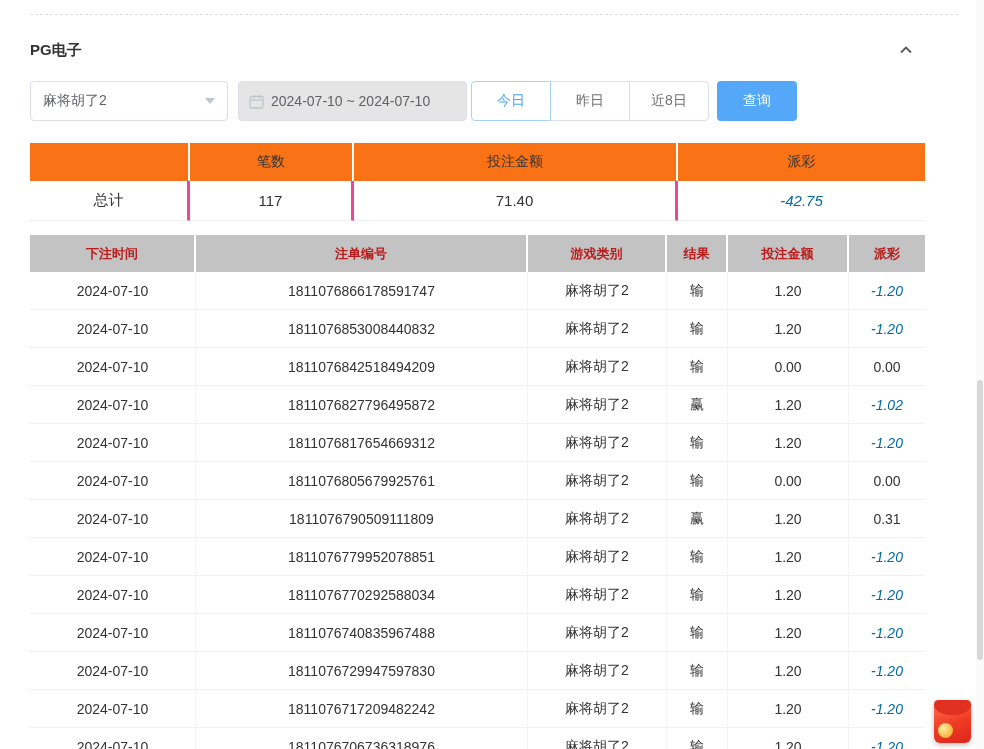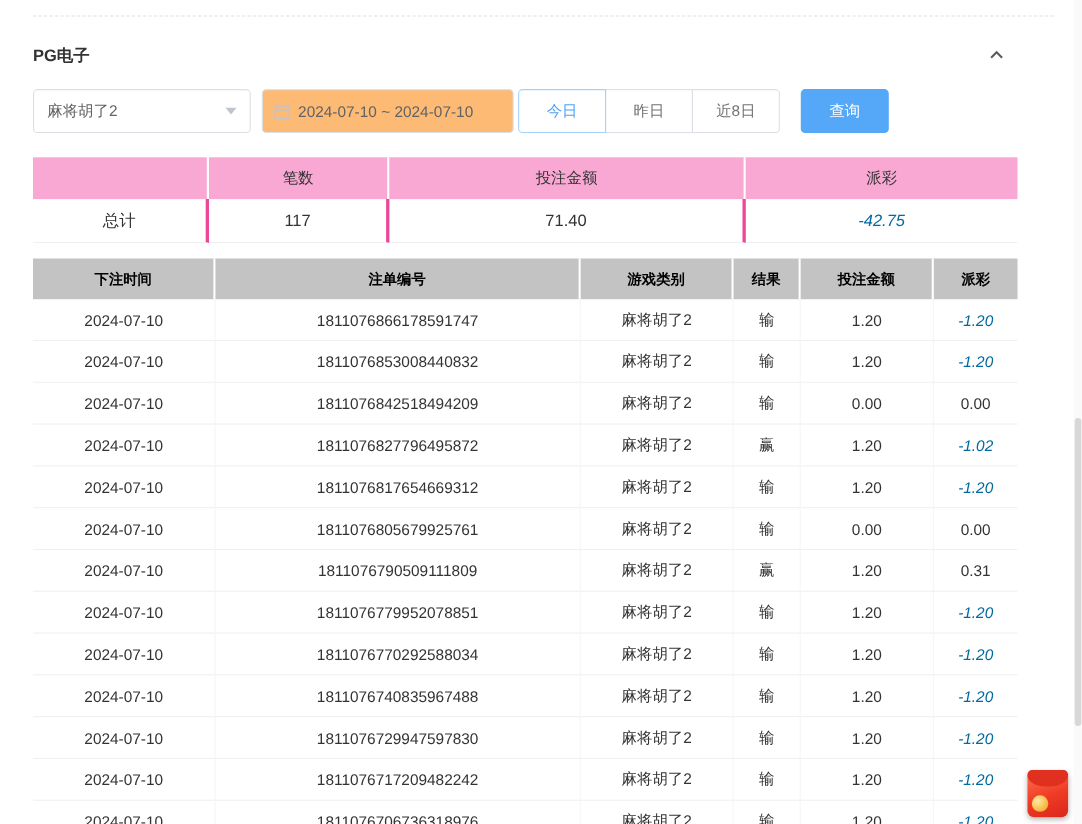--- a/index.html
+++ b/index.html
@@ -13,43 +13,43 @@
                     display:flex; justify-content:space-between; align-items:center; }
   .section-title { font-size:15px; font-weight:bold; color:#333; }
   .collapse-btn { width:20px; height:20px; cursor:pointer; display:flex; align-items:center; justify-content:center; }
 
   .filter-row { position:absolute; top:81px; left:30px; height:40px; display:flex; align-items:stretch; }
   .select-box { width:198px; border:1px solid #dcdfe6; border-radius:4px; background:#fff;
                 display:flex; align-items:center; justify-content:space-between;
                 padding:0 12px; font-size:14px; color:#606266; cursor:pointer; }
   .caret-down { width:0; height:0; border-left:5px solid transparent; border-right:5px solid transparent;
                 border-top:6px solid #c0c4cc; }
-  .date-box { margin-left:10px; width:229px; border:1px solid #dcdfe6; border-radius:4px; background:#fdba74;
+  .date-box { margin-left:10px; width:229px; border:1px solid #dcdfe6; border-radius:4px; background:#e5e5e5;
               display:flex; align-items:center; gap:7px; padding:0 10px; font-size:14px; color:#606266; cursor:pointer; }
   .quick-group { display:flex; margin-left:4px; }
   .quick-btn { width:80px; background:#fff; border:1px solid #dcdfe6; font-size:14px; color:#737373;
                cursor:pointer; margin-left:-1px; font-family:inherit; }
   .quick-btn:first-child { margin-left:0; border-radius:4px 0 0 4px; }
   .quick-btn:last-child { border-radius:0 4px 4px 0; }
   .quick-btn.active { color:#4ea3f5; border-color:#a5d2fb; position:relative; z-index:1; }
-  .query-btn { margin-left:19px; width:80px; background:#54a8f7; border:none; border-radius:4px;
+  .query-btn { margin-left:8px; width:80px; background:#54a8f7; border:none; border-radius:4px;
                color:#fff; font-size:14px; cursor:pointer; font-family:inherit; }
 
   table { border-collapse:separate; border-spacing:0; table-layout:fixed; }
 
   .summary-table { position:absolute; top:143px; left:30px; width:895px; }
-  .summary-table th { height:38px; background:#f9a8d4; font-weight:normal; font-size:14px; color:#333;
+  .summary-table th { height:38px; background:#f97316; font-weight:normal; font-size:14px; color:#333;
                       border-right:2px solid #fff; text-align:center;margin-left:40px; }
   .summary-table th:last-child { border-right:none; }
   .summary-table td { height:40px; font-size:15px; text-align:center;
                       border-bottom:1px solid #f0f0f0; border-right:3px solid #ec4899; }
   .summary-table td:last-child { border-right:none; }
 
   .records-table { position:absolute; top:235px; left:30px; width:895px; }
-  .records-table th { height:37px; background:#c3c3c3; color:#000000; font-size:13px; font-weight:bold;
+  .records-table th { height:37px; background:#c3c3c3; color:#b91c1c; font-size:13px; font-weight:bold;
                       border-right:2px solid #fff; text-align:center; }
   .records-table th:last-child { border-right:none; }
   .records-table td { height:38px; font-size:14px; color:#333; text-align:center; white-space:nowrap;
                       overflow:hidden; border-bottom:1px solid #f0f0f0; border-right:1px solid #f5f5f5; }
   .records-table td:last-child { border-right:none; }
   td.neg { color:#0369a1;font-style:italic; }
 
   .scroll-track { position:absolute; top:0; right:0; width:8px; height:749px; background:#fafafa; }
   .scroll-thumb { position:absolute; top:380px; right:1px; width:6px; height:280px; background:#d8d8d8;
                   border-radius:3px; cursor:pointer; }

